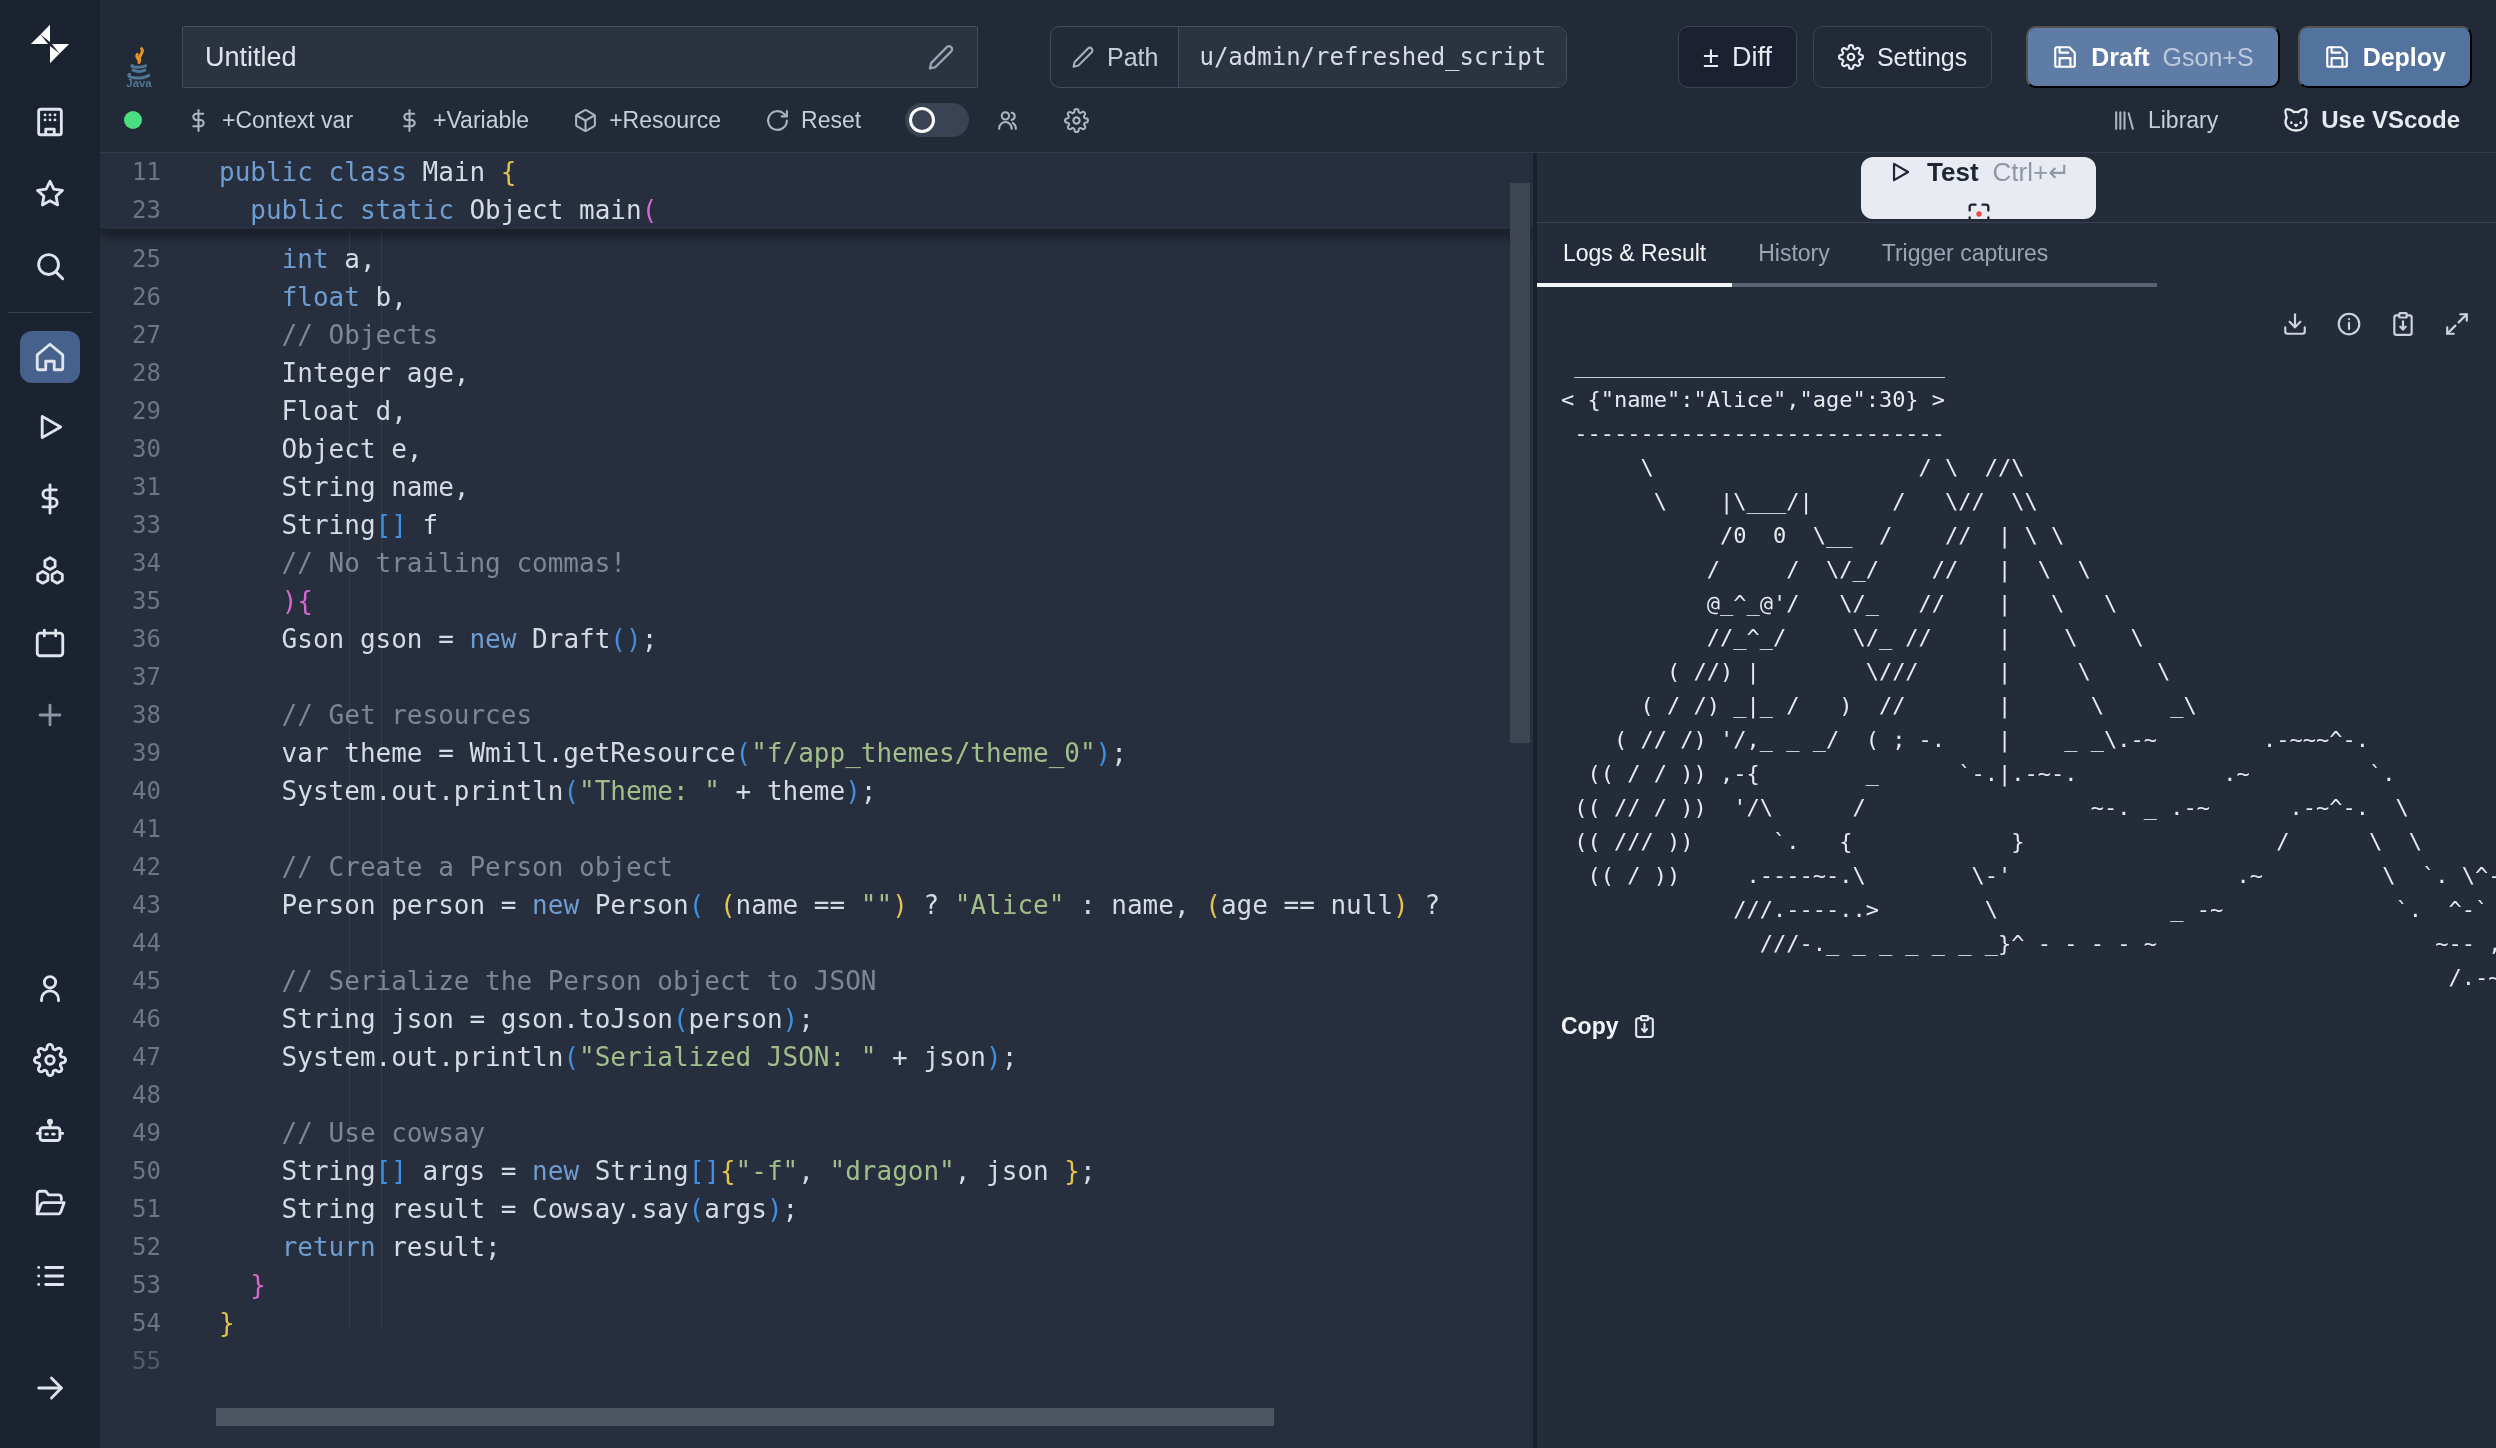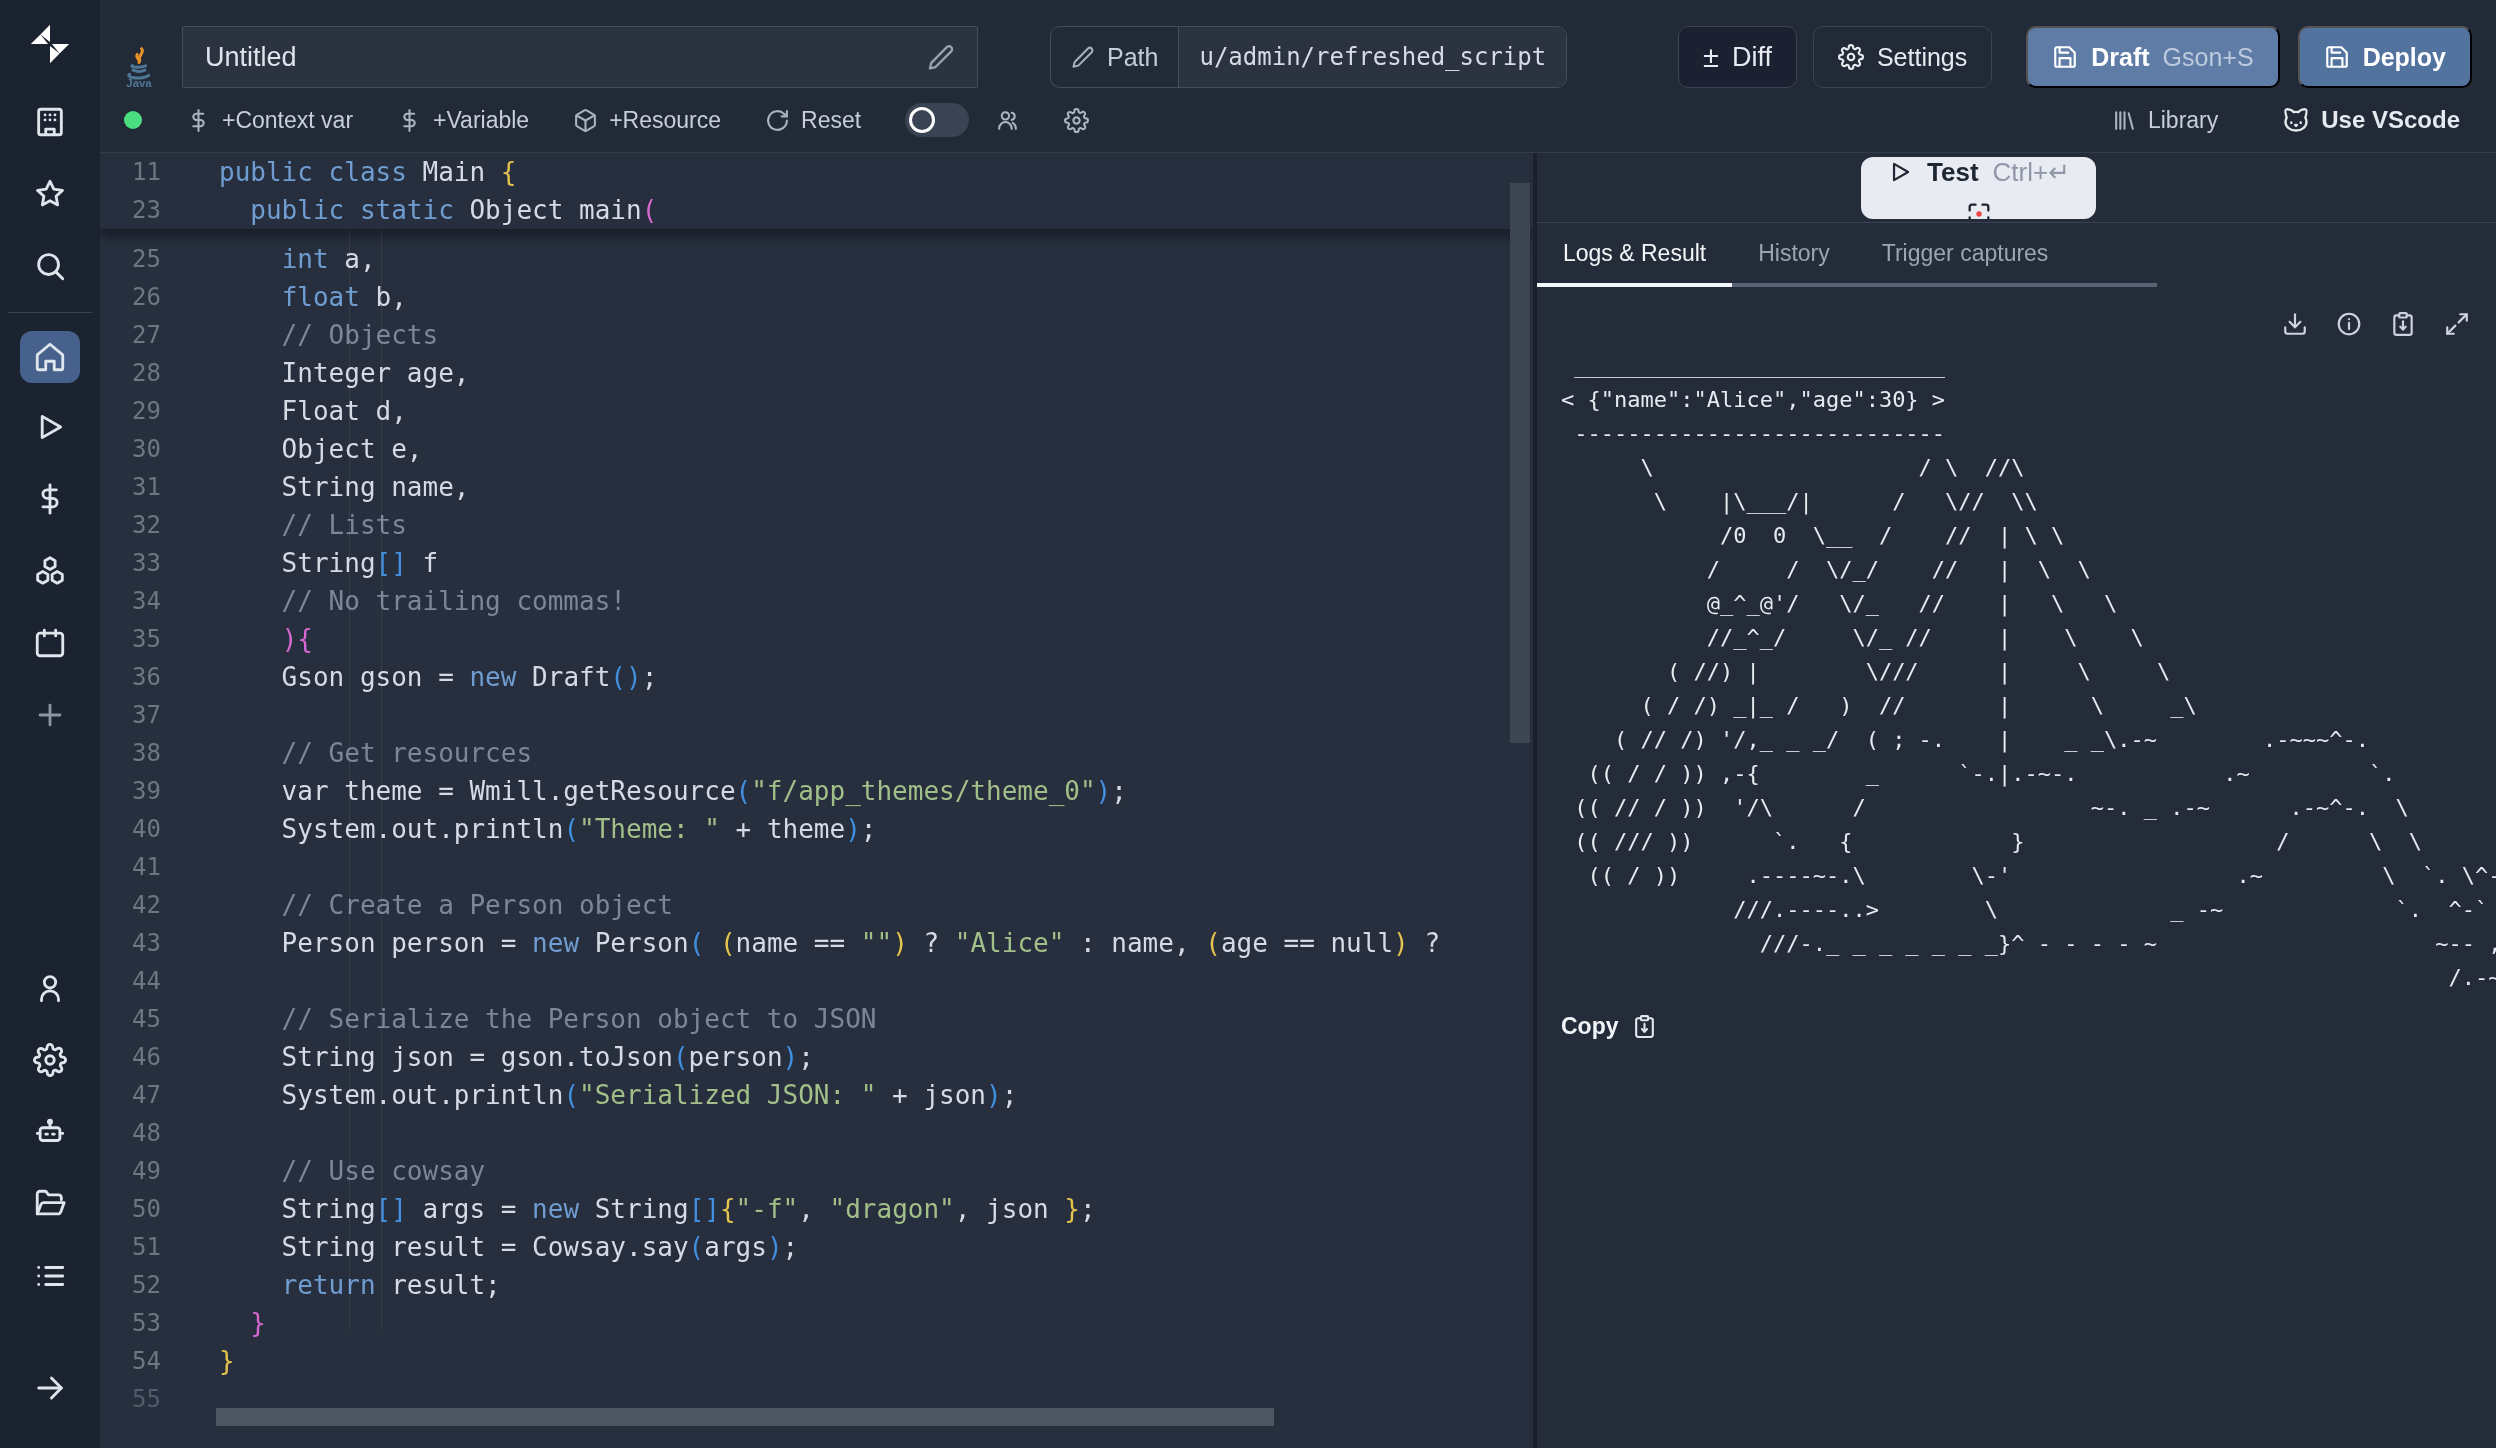--- a/index.html
+++ b/index.html
@@ -423,21 +423,20 @@
         <div class="code-body" id="code-rows">
           <div class="guide" style="left:249px;"></div>
           <div class="guide" style="left:281px;"></div>
         <div class="crow"><span class="lnum">25</span><span class="ltext"><span>    </span><span class="tk-kw">int</span><span> a,</span></span></div>
             <div class="crow"><span class="lnum">26</span><span class="ltext"><span>    </span><span class="tk-kw">float</span><span> b,</span></span></div>
             <div class="crow"><span class="lnum">27</span><span class="ltext"><span class="tk-cm">    // Objects</span></span></div>
             <div class="crow"><span class="lnum">28</span><span class="ltext"><span>    Integer age,</span></span></div>
             <div class="crow"><span class="lnum">29</span><span class="ltext"><span>    Float d,</span></span></div>
             <div class="crow"><span class="lnum">30</span><span class="ltext"><span>    Object e,</span></span></div>
             <div class="crow"><span class="lnum">31</span><span class="ltext"><span>    String name,</span></span></div>
-            <div class="crow"><span class="lnum">32</span><span class="ltext"><span class="tk-cm">    // Lists</span></span></div>
             <div class="crow"><span class="lnum">33</span><span class="ltext"><span>    String</span><span class="tk-b3">[]</span><span> f</span></span></div>
             <div class="crow"><span class="lnum">34</span><span class="ltext"><span class="tk-cm">    // No trailing commas!</span></span></div>
             <div class="crow"><span class="lnum">35</span><span class="ltext"><span>    </span><span class="tk-b2">){</span></span></div>
             <div class="crow"><span class="lnum">36</span><span class="ltext"><span>    Gson gson = </span><span class="tk-kw">new</span><span> Draft</span><span class="tk-b3">()</span><span>;</span></span></div>
             <div class="crow"><span class="lnum">37</span><span class="ltext"></span></div>
             <div class="crow"><span class="lnum">38</span><span class="ltext"><span class="tk-cm">    // Get resources</span></span></div>
             <div class="crow"><span class="lnum">39</span><span class="ltext"><span>    var theme = Wmill.getResource</span><span class="tk-b3">(</span><span class="tk-st">"f/app_themes/theme_0"</span><span class="tk-b3">)</span><span>;</span></span></div>
             <div class="crow"><span class="lnum">40</span><span class="ltext"><span>    System.out.println</span><span class="tk-b3">(</span><span class="tk-st">"Theme: "</span><span> + theme</span><span class="tk-b3">)</span><span>;</span></span></div>
             <div class="crow"><span class="lnum">41</span><span class="ltext"></span></div>
             <div class="crow"><span class="lnum">42</span><span class="ltext"><span class="tk-cm">    // Create a Person object</span></span></div>

